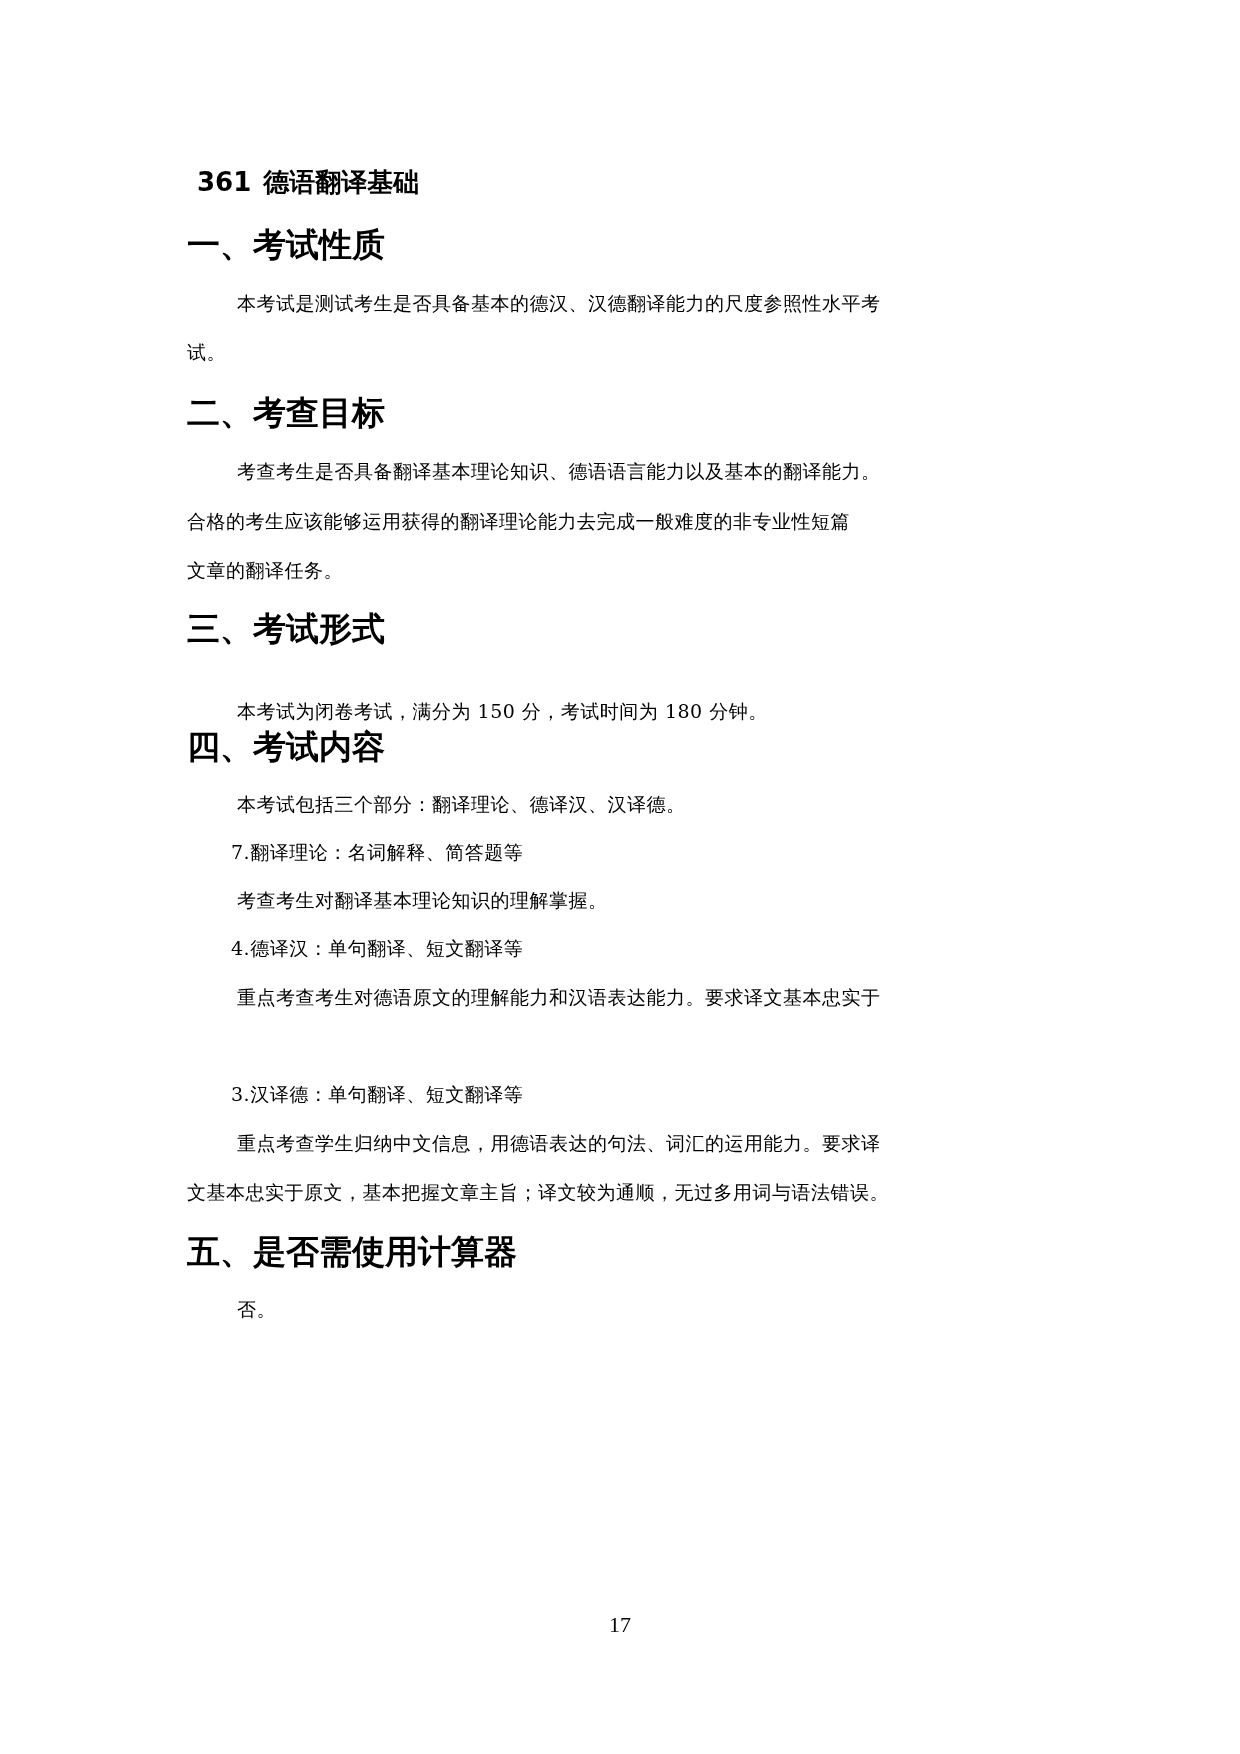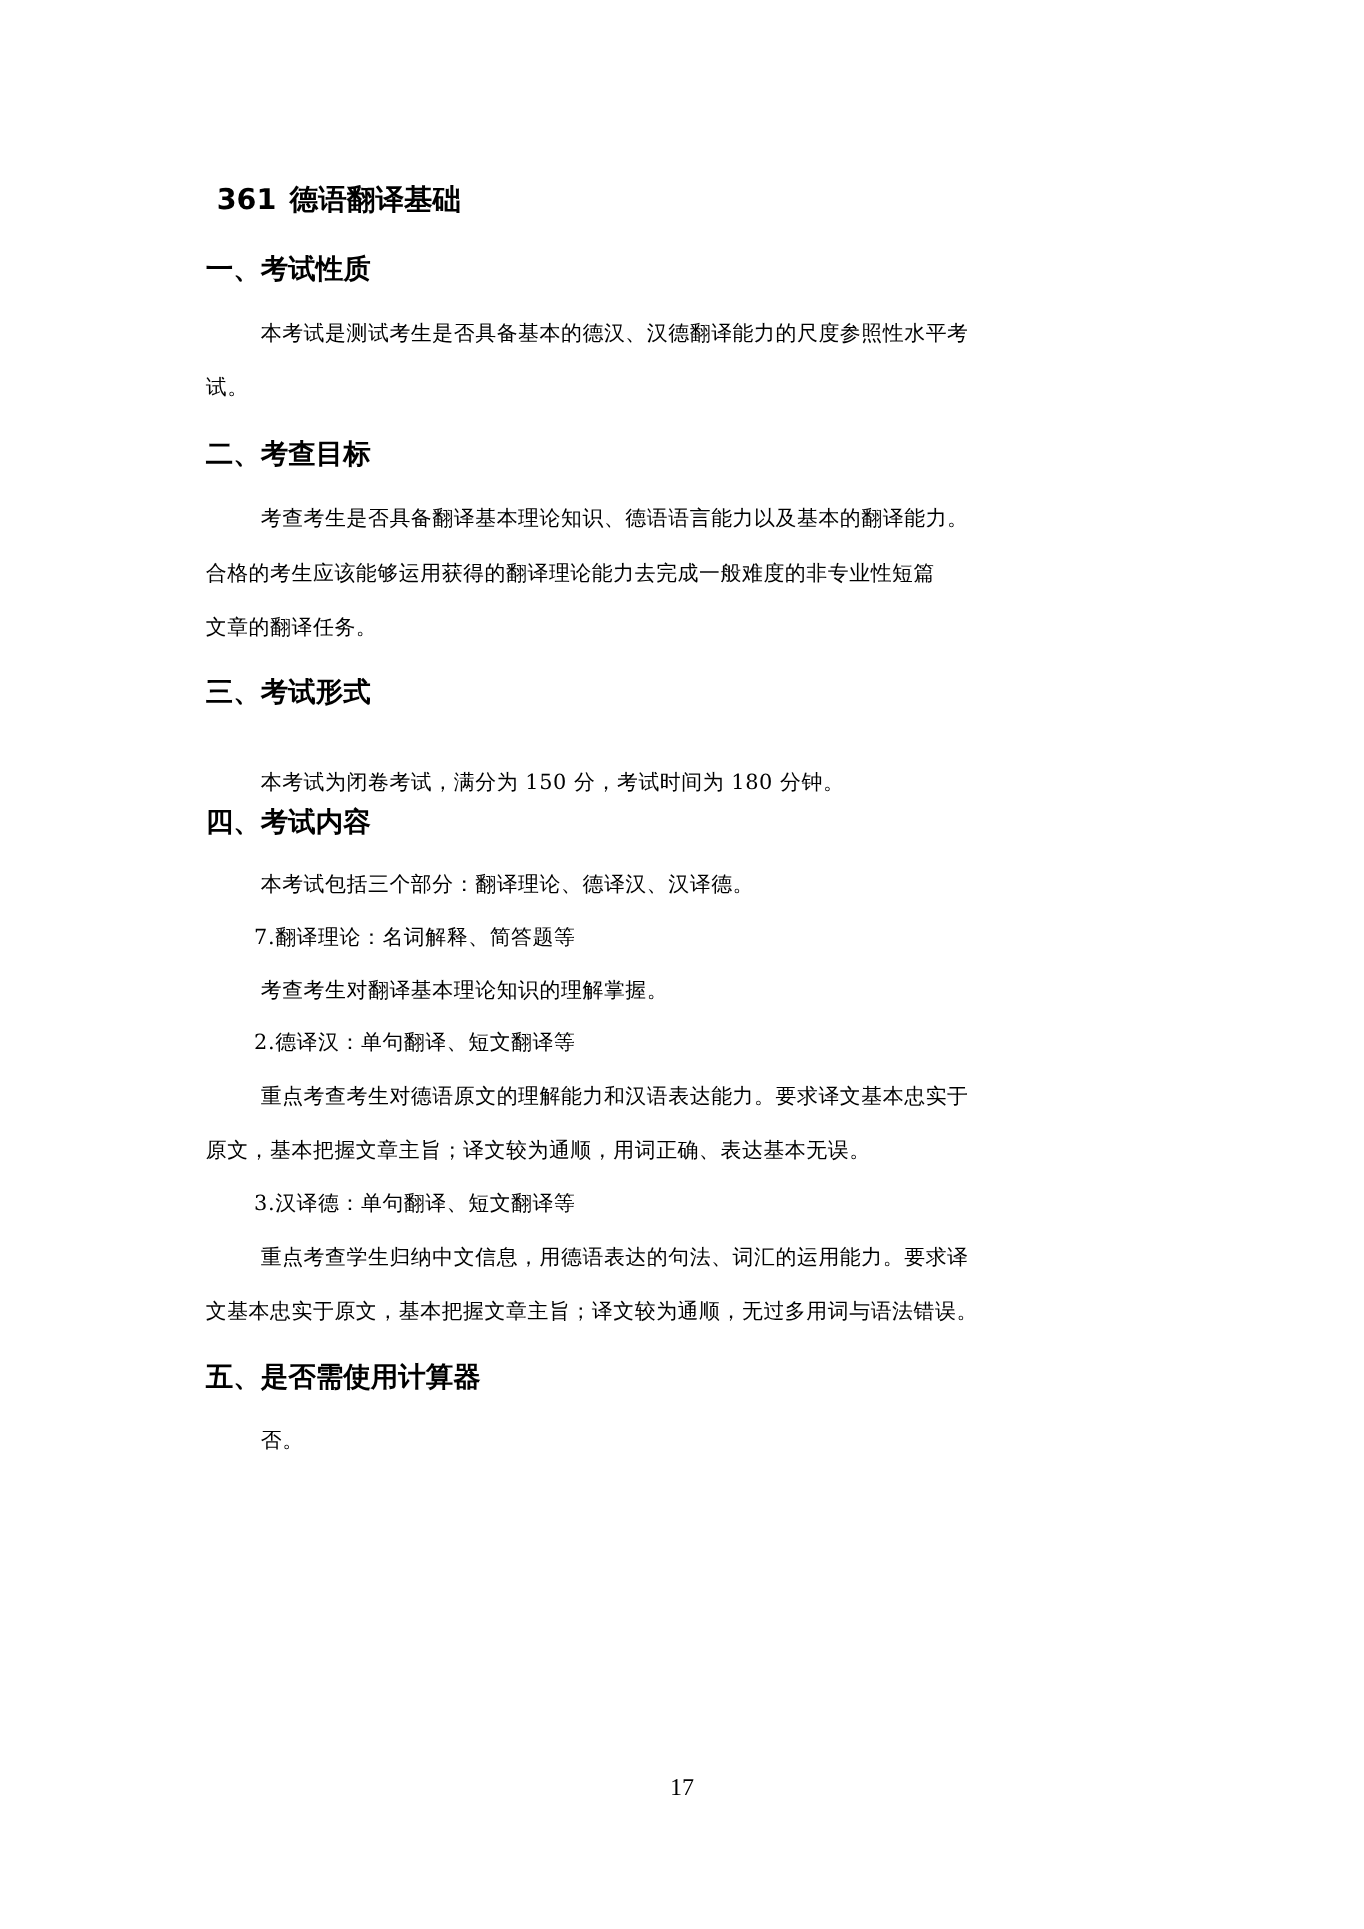--- a/index.html
+++ b/index.html
@@ -31,21 +31,21 @@
       line-height: 40px;
       margin: 0;
       white-space: nowrap;
     }
     .doc-title .num { margin-right: 12px; }
     .h2 {
       position: absolute;
       left: 187px;
       font-family: "DejaVu Sans", "Liberation Sans", sans-serif;
       font-weight: bold;
-      font-size: 25px;
+      font-size: 33px;
       line-height: 34px;
       margin: 0;
       white-space: nowrap;
     }
     .p {
       position: absolute;
       font-size: 19px;
       line-height: 30px;
       margin: 0;
       white-space: nowrap;
@@ -83,23 +83,22 @@
   <p class="p flush" style="top:506px;">合格的考生应该能够运用获得的翻译理论能力去完成一般难度的非专业性短篇</p>
   <p class="p flush" style="top:555px;">文章的翻译任务。</p>
 
   <h2 class="h2" style="top:612px;">三、考试形式</h2>
   <p class="p indent" style="top:696px;">本考试为闭卷考试，满分为 150 分，考试时间为 180 分钟。</p>
 
   <h2 class="h2" style="top:730px;">四、考试内容</h2>
   <p class="p indent" style="top:789px;">本考试包括三个部分：翻译理论、德译汉、汉译德。</p>
   <p class="p item" style="top:837px;">7.翻译理论：名词解释、简答题等</p>
   <p class="p indent" style="top:885px;">考查考生对翻译基本理论知识的理解掌握。</p>
-  <p class="p item" style="top:933px;">2.德译汉：单句翻译、短文翻译等</p>
+  <p class="p item" style="top:933px;">4.德译汉：单句翻译、短文翻译等</p>
   <p class="p indent" style="top:982px;">重点考查考生对德语原文的理解能力和汉语表达能力。要求译文基本忠实于</p>
-  <p class="p flush" style="top:1031px;">原文，基本把握文章主旨；译文较为通顺，用词正确、表达基本无误。</p>
   <p class="p item" style="top:1079px;">3.汉译德：单句翻译、短文翻译等</p>
   <p class="p indent" style="top:1128px;">重点考查学生归纳中文信息，用德语表达的句法、词汇的运用能力。要求译</p>
   <p class="p flush" style="top:1177px;">文基本忠实于原文，基本把握文章主旨；译文较为通顺，无过多用词与语法错误。</p>
 
   <h2 class="h2" style="top:1235px;">五、是否需使用计算器</h2>
   <p class="p indent" style="top:1294px;">否。</p>
 
   <div class="page-number">17</div>
 </div>
 

